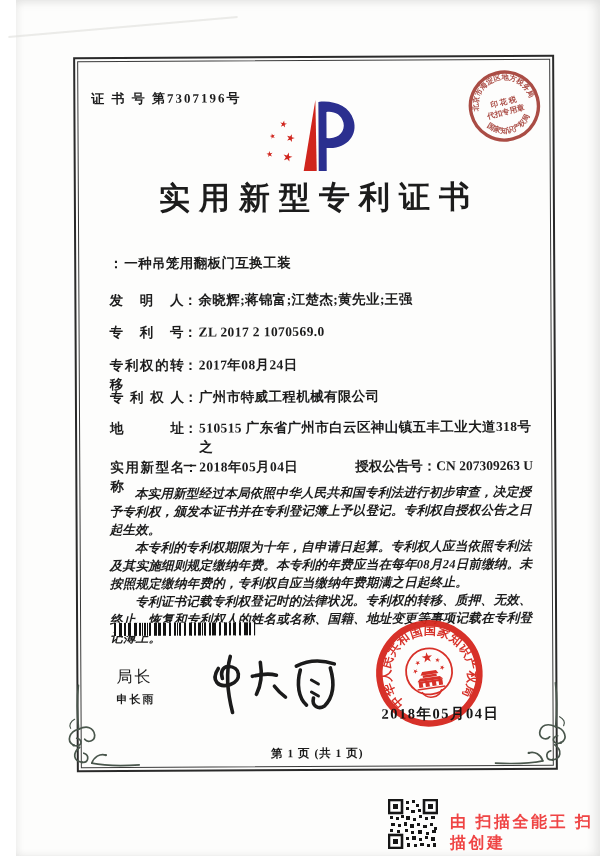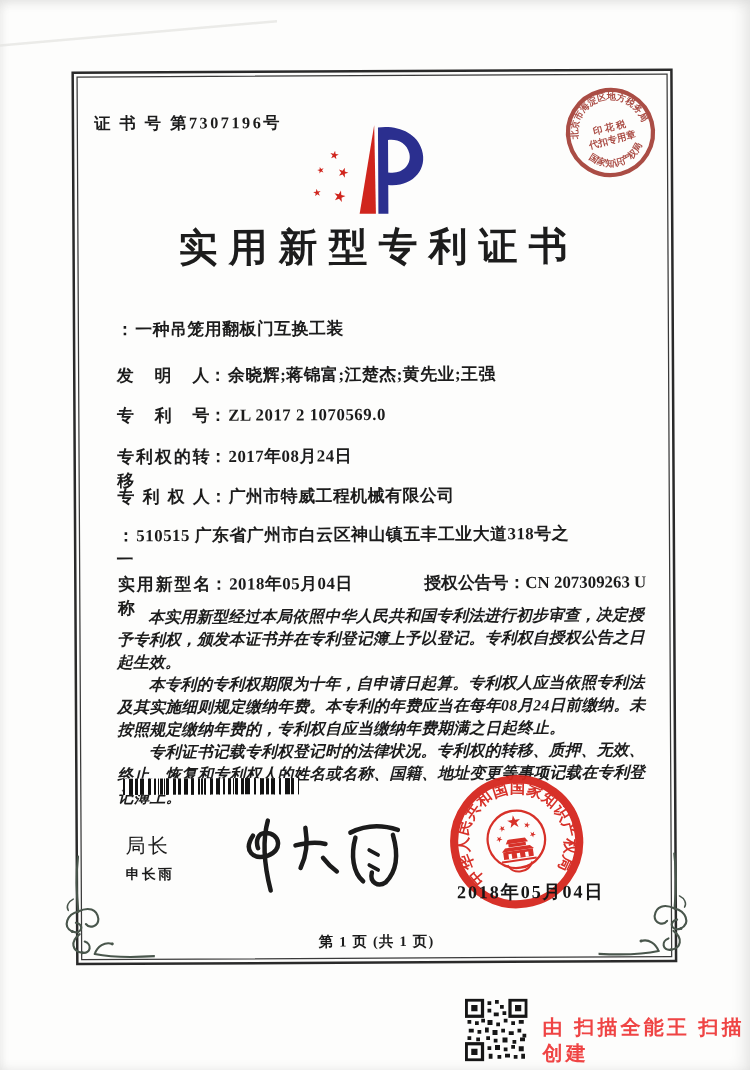--- a/index.html
+++ b/index.html
@@ -1,19 +1,19 @@
 <!DOCTYPE html>
 <html><head>
 <meta charset="utf-8">
 <style>
   html,body{margin:0;padding:0;}
   body{width:600px;height:856px;background:#ffffff;position:relative;overflow:hidden;
        font-family:"Liberation Serif","DejaVu Serif",serif;color:#1c1c1c;}
   .page{position:absolute;inset:0;background:#fdfdfc;
-        box-shadow:inset -6px 0 10px rgba(0,0,0,.07), inset 0 5px 8px rgba(0,0,0,.04), inset 4px 0 6px rgba(0,0,0,.03);}
+        box-shadow:inset -6px 0 10px rgba(0,0,0,.07), inset 0 5px 8px rgba(0,0,0,.04), inset 4px 0 6px rgba(0,0,0,.03);margin-left:16px;}
   .crease{position:absolute;left:-8px;top:26px;width:230px;height:2px;background:#e3e3e0;
           transform:rotate(-5deg);opacity:.7;}
   
   .frame{position:absolute;left:59px;top:56px;width:477px;height:711px;
          border:2.5px solid #2a2a2a;transform:rotate(-0.3deg);}
   .frame::before{content:"";position:absolute;inset:2px;border:1px solid #3a3a3a;pointer-events:none;}
   .cert-number{position:absolute;left:16px;top:31px;font-size:13px;font-weight:600;letter-spacing:2px;}
   .logo{position:absolute;left:188px;top:40px;width:104px;height:80px;}
   .title{position:absolute;left:0;top:119px;width:100%;text-align:center;
          font-size:31px;font-weight:700;letter-spacing:9px;text-indent:9px;}
@@ -97,20 +97,21 @@
       <span class="flabel">专利权的转移</span>
       <span class="fcolon">：</span>
       <span class="fvalue">2017年08月24日</span>
     </div>
     <div class="frow r4">
       <span class="flabel">专利权人</span>
       <span class="fcolon">：</span>
       <span class="fvalue">广州市特威工程机械有限公司</span>
     </div>
     <div class="frow r5">
+      <span class="flabel">地址</span>
       <span class="fcolon">：</span>
       <span class="fvalue">
         <span>510515 广东省广州市白云区神山镇五丰工业大道318号之</span>
         <span class="addr-wrap" style="display:block">一</span>
       </span>
     </div>
     <div class="frow r6">
       <span class="flabel">实用新型名称</span>
       <span class="fcolon">：</span>
       <span class="fvalue">2018年05月04日</span>

